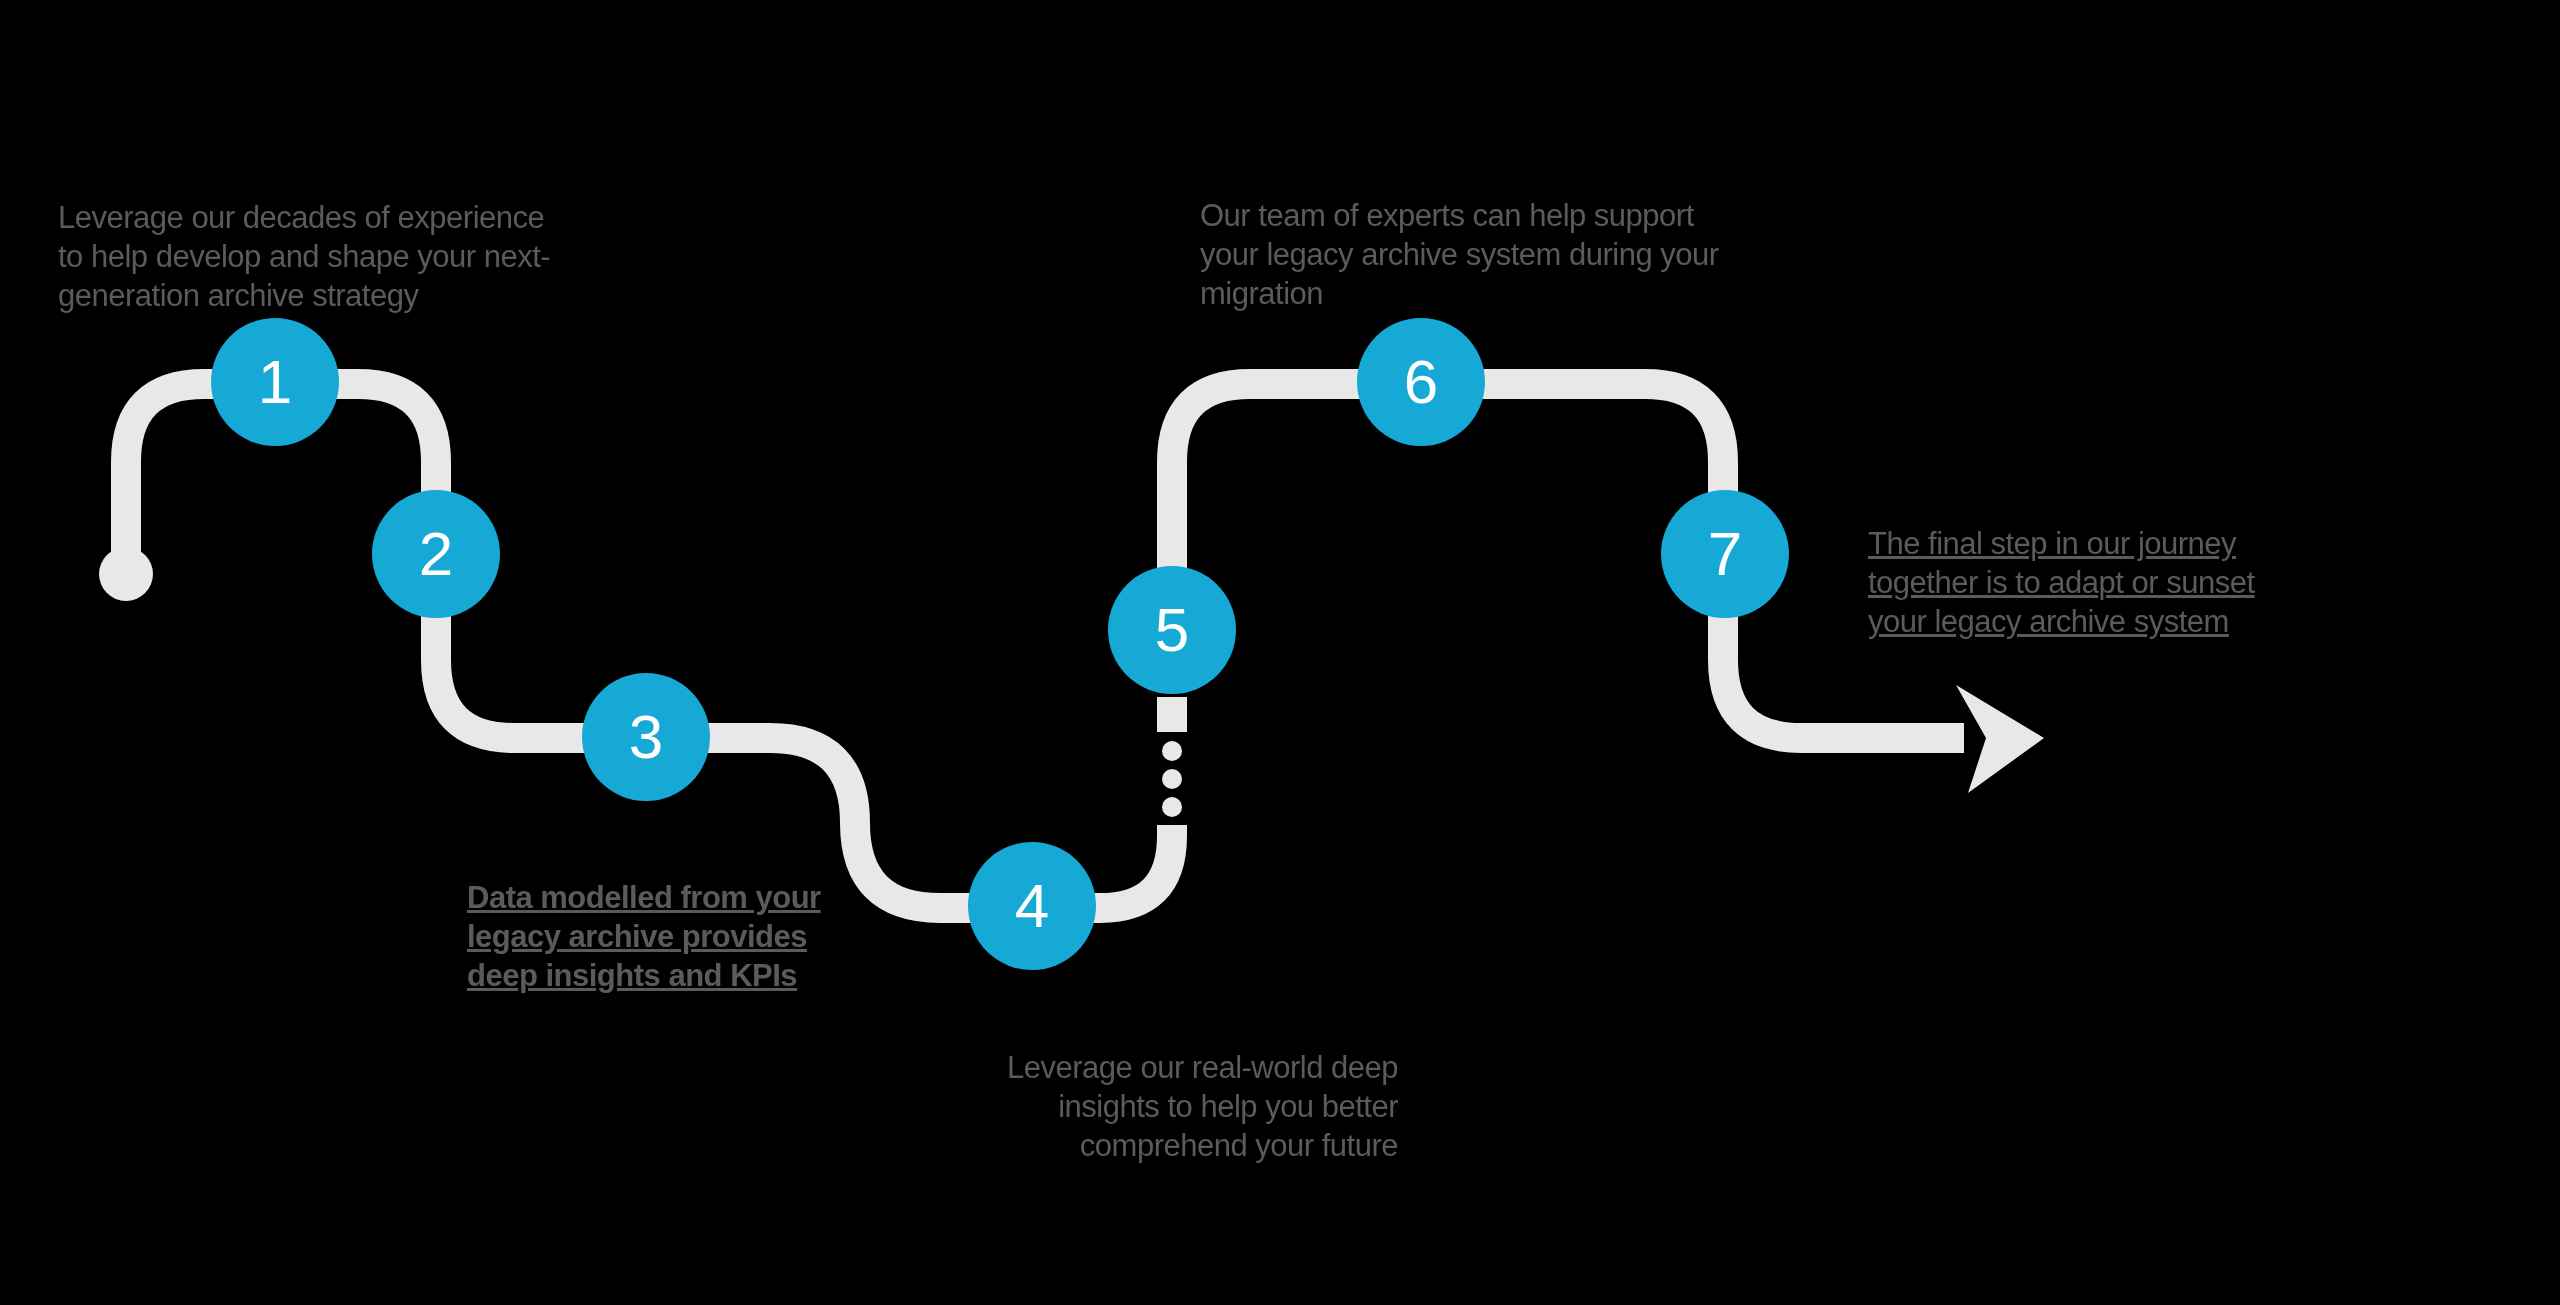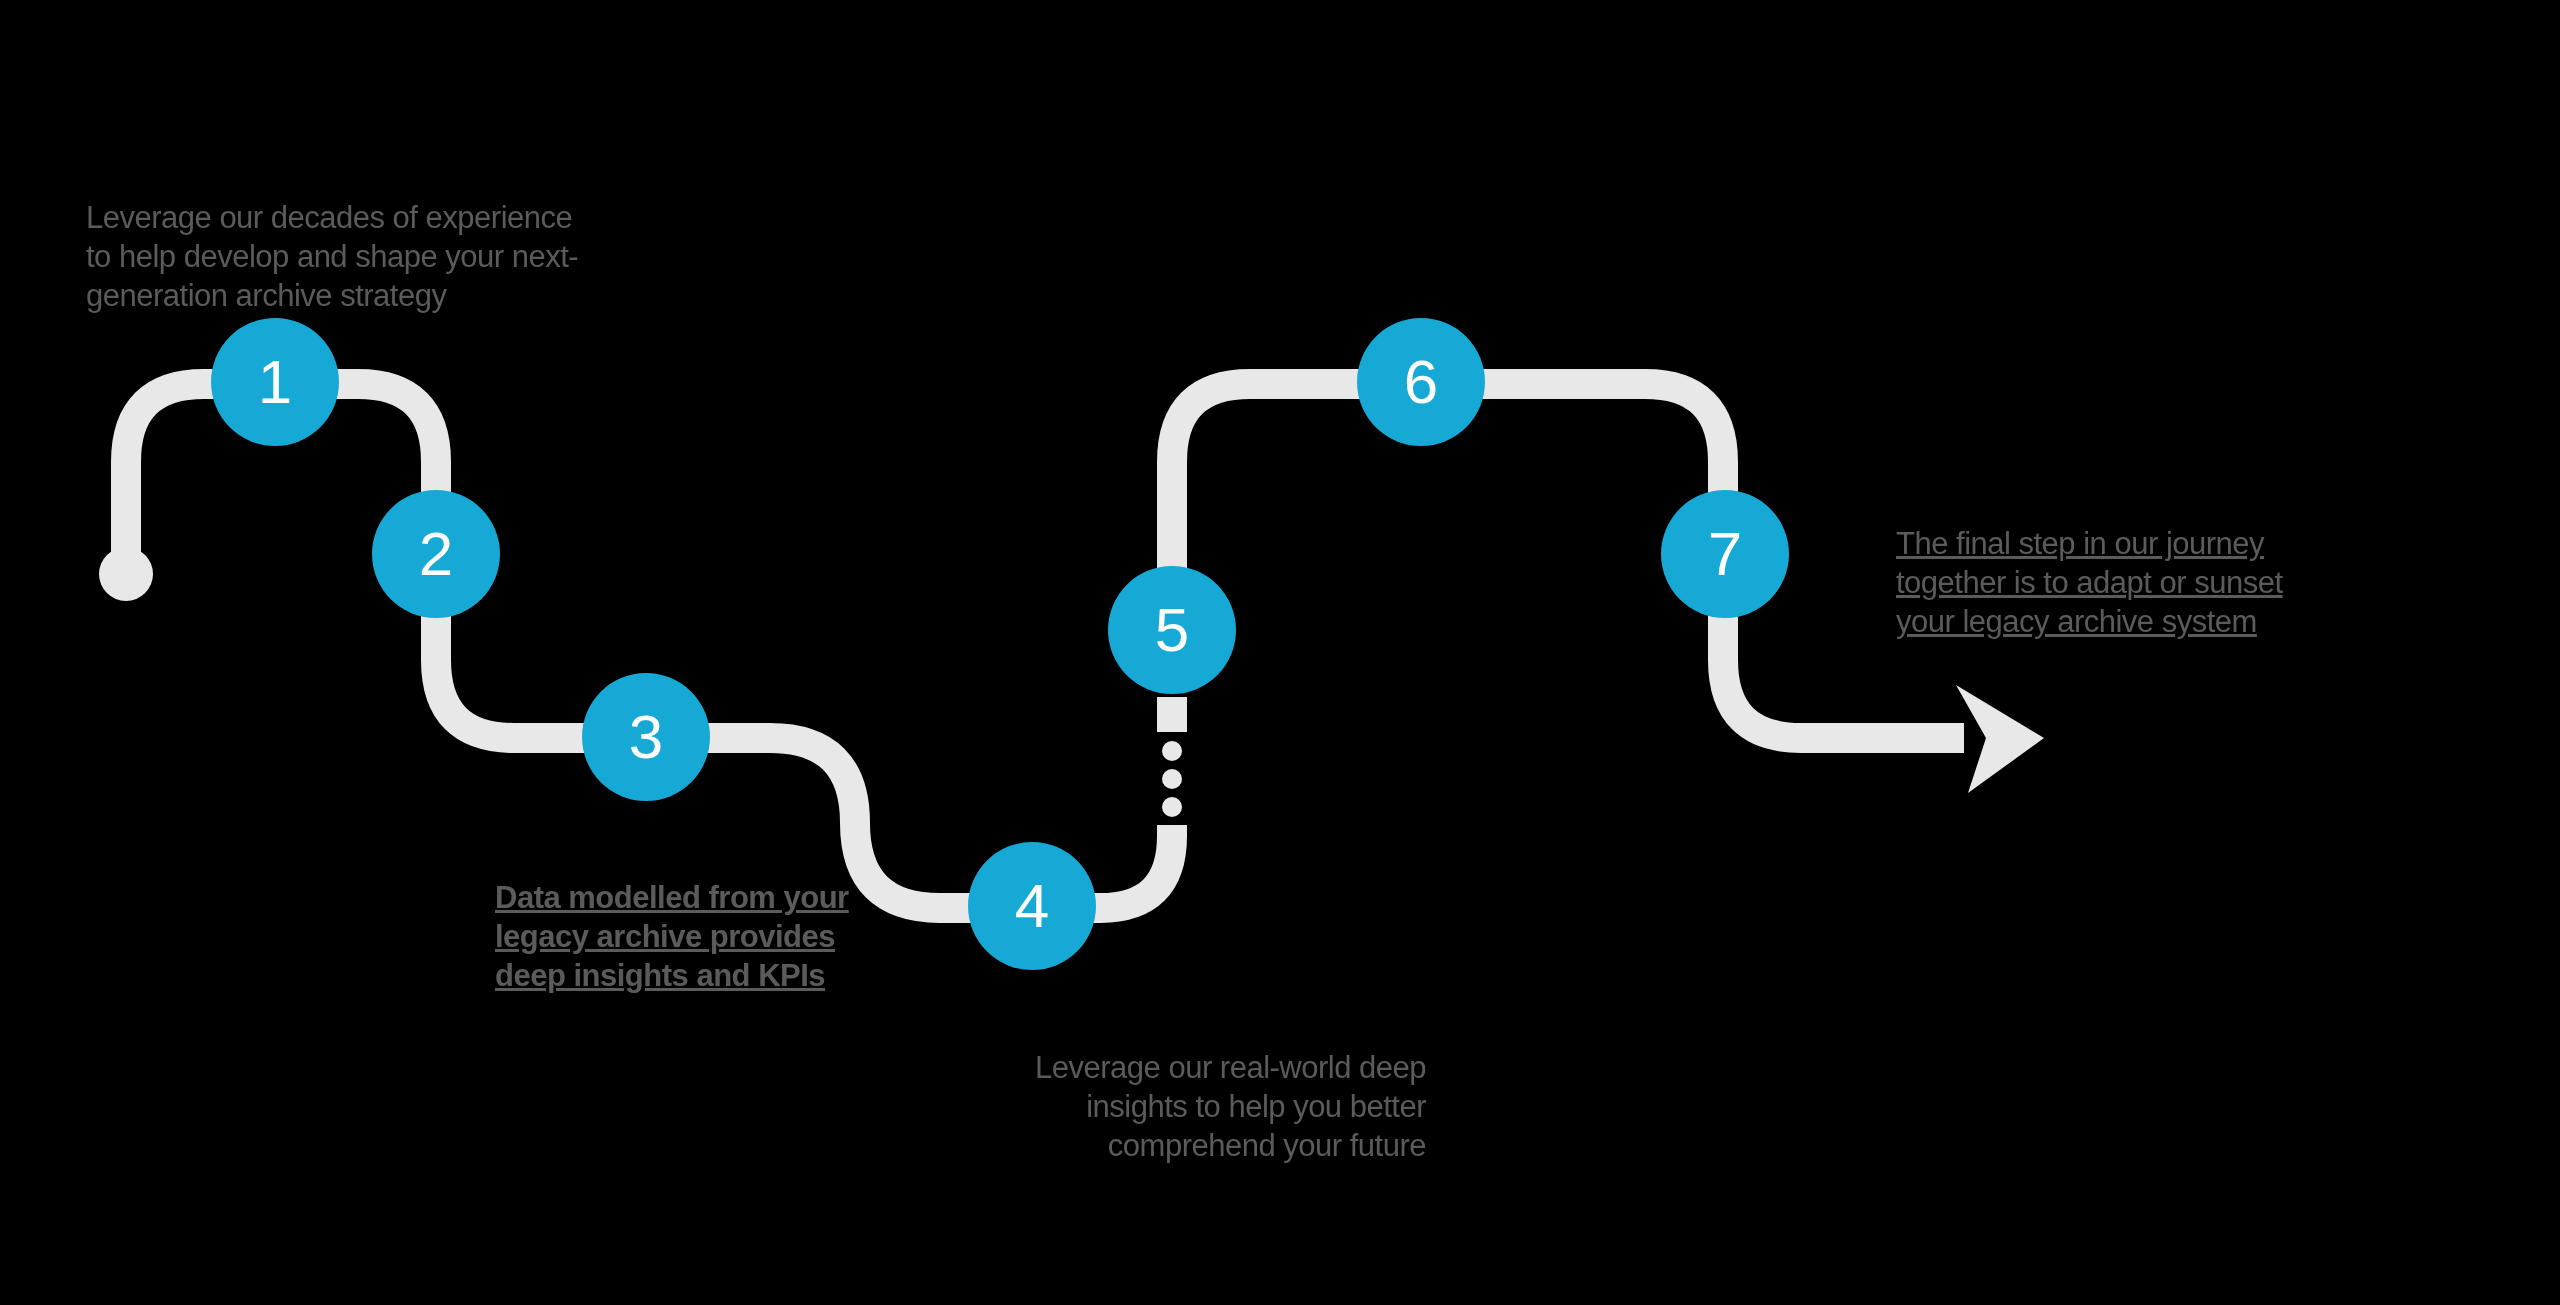--- a/index.html
+++ b/index.html
@@ -38,21 +38,20 @@
     font-family: "Liberation Sans", sans-serif;
   }
   .step-text {
     position: absolute;
     color: #5B5B5B;
     font-size: 31px;
     line-height: 39px;
     letter-spacing: -0.5px;
     white-space: pre-line;
     font-weight: 400;
-    margin-left: 28px;
   }
   .step-text.bold {
     font-weight: 700;
     text-decoration: underline;
   }
   
   .c1 { left: 211px; top: 318px; }
   .c2 { left: 372px; top: 490px; }
   .c3 { left: 582px; top: 673px; }
   .c4 { left: 968px; top: 842px; }
@@ -117,17 +116,20 @@
 
   <div class="step-text t1">Leverage our decades of experience
 to help develop and shape your next-
 generation archive strategy</div>
   <div class="step-text t3 bold">Data modelled from your
 legacy archive provides
 deep insights and KPIs</div>
   <div class="step-text t4">Leverage our real-world deep
 insights to help you better
 comprehend your future</div>
+  <div class="step-text t6">Our team of experts can help support
+your legacy archive system during your
+migration</div>
   <div class="step-text t7">The final step in our journey
 together is to adapt or sunset
 your legacy archive system</div>
 
 </div>
 
 </body></html>

